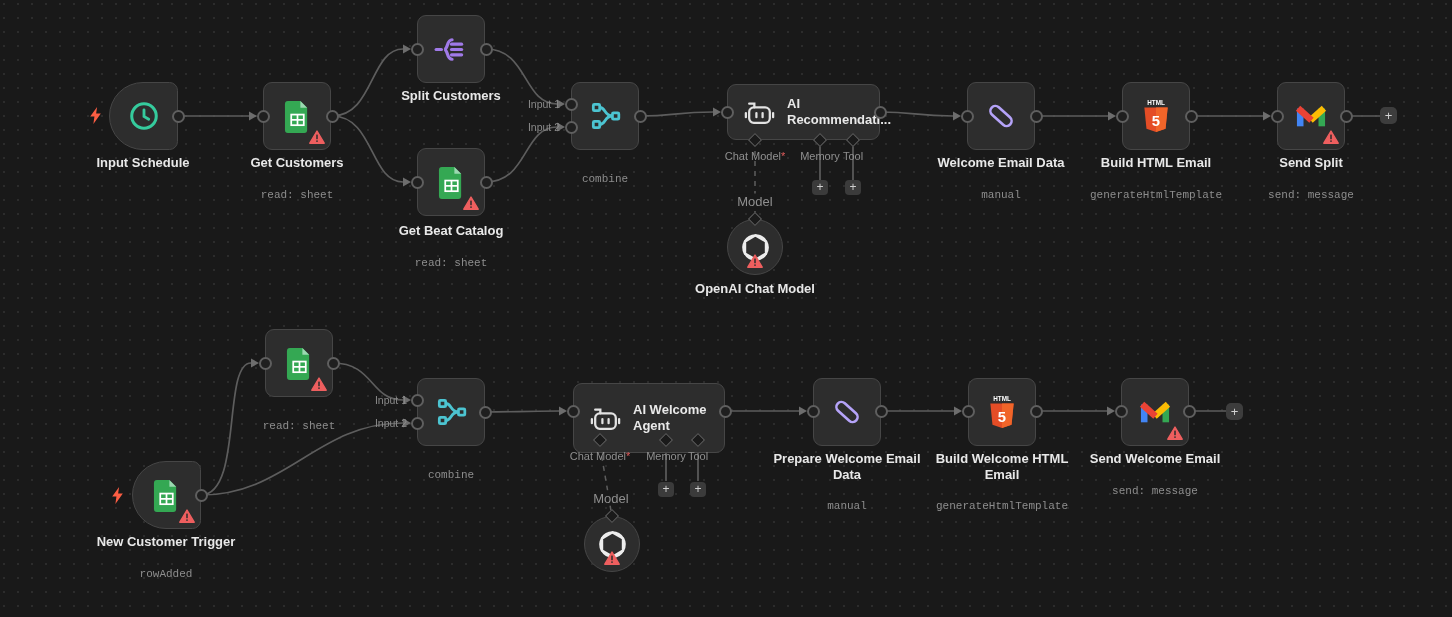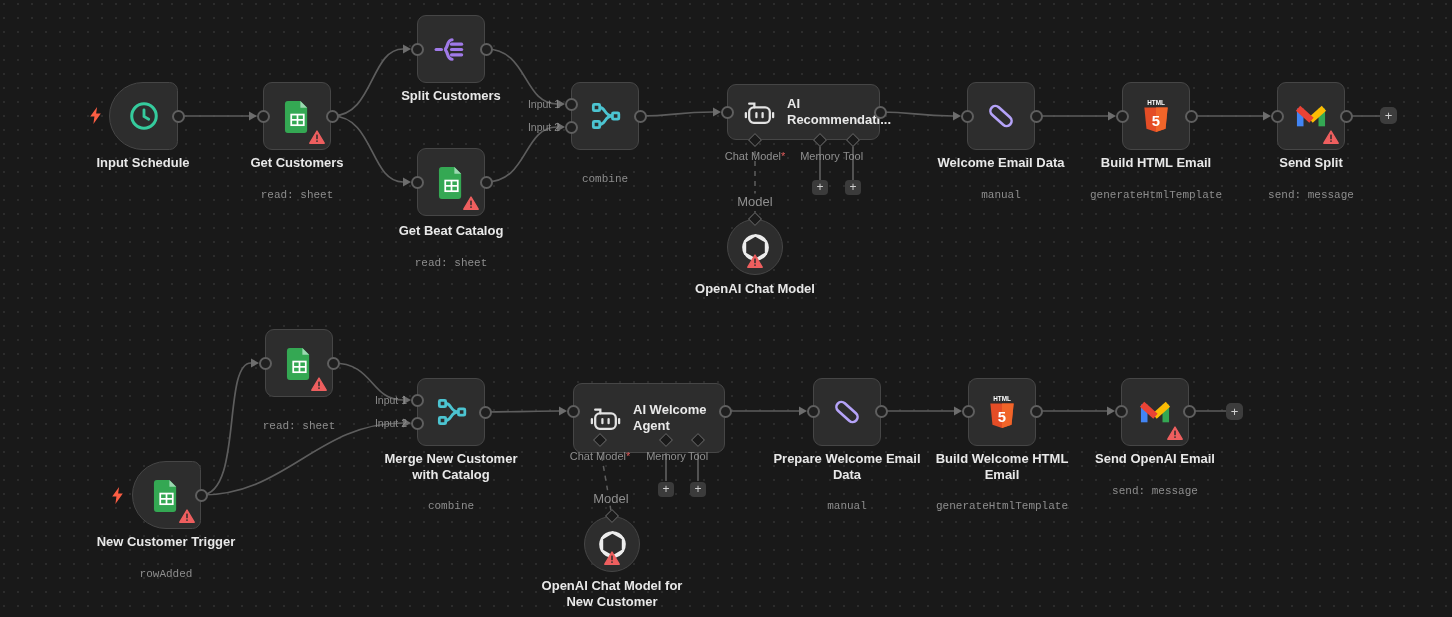--- a/index.html
+++ b/index.html
@@ -347,21 +347,20 @@
             <rect x="5" y="5" width="6" height="6" rx="1"></rect>
             <rect x="5" y="21" width="6" height="6" rx="1"></rect>
             <rect x="23" y="13" width="6" height="6" rx="1"></rect>
             <path d="M11 8 C17 8 15 16 23 16"></path>
             <path d="M11 24 C17 24 15 16 23 16"></path>
           </g>
         </svg>
       </span>
     </div>
     <div class="nlabel" style="left: 371px; top: 451px;">
-      <div>Merge New Customer with Catalog</div>
       <div class="nsub">combine</div>
     </div>
     <div class="port" style="left: 410.5px; top: 393.5px;"></div>
     <div class="inlabel" style="left: 407px; top: 400px;">Input 1</div>
     <div class="port" style="left: 410.5px; top: 416.5px;"></div>
     <div class="inlabel" style="left: 407px; top: 423px;">Input 2</div>
     <div class="port" style="left: 478.5px; top: 405.5px;"></div>
     <div class="node agent" style="left: 573px; top: 383px; width: 152px; height: 70px;">
       <span style="display: flex;">
         <svg width="33" height="27" viewBox="0 0 32 26">
@@ -394,23 +393,20 @@
             <path d="M0 -12.5 A12.5 12.5 0 0 1 10.8 -6.2 L10.8 4.8" transform="rotate(0)"></path>
             <path d="M0 -12.5 A12.5 12.5 0 0 1 10.8 -6.2 L10.8 4.8" transform="rotate(60)"></path>
             <path d="M0 -12.5 A12.5 12.5 0 0 1 10.8 -6.2 L10.8 4.8" transform="rotate(120)"></path>
             <path d="M0 -12.5 A12.5 12.5 0 0 1 10.8 -6.2 L10.8 4.8" transform="rotate(180)"></path>
             <path d="M0 -12.5 A12.5 12.5 0 0 1 10.8 -6.2 L10.8 4.8" transform="rotate(240)"></path>
             <path d="M0 -12.5 A12.5 12.5 0 0 1 10.8 -6.2 L10.8 4.8" transform="rotate(300)"></path>
           </g>
         </svg>
       </span>
     </div>
-    <div class="nlabel" style="left: 532px; top: 578px;">
-      <div>OpenAI Chat Model for New Customer</div>
-    </div>
     <div class="badge" style="left: 604px; top: 551px;"><svg width="16" height="14" viewBox="0 0 16 14">
         <path d="M8 1 L15.2 13.2 H0.8 Z" fill="#ee5f5f" stroke="#ee5f5f" stroke-width="1.4" stroke-linejoin="round"></path>
         <rect x="7.25" y="4.6" width="1.5" height="4.6" fill="#2d2d2d"></rect>
         <rect x="7.25" y="10.4" width="1.5" height="1.5" fill="#2d2d2d"></rect>
       </svg></div>
     <div class="diamond" style="left: 607px; top: 511px;"></div>
     <div class="model-label" style="left: 611px; top: 498px;">Model</div>
     <div class="node" style="left: 813px; top: 378px; width: 68px; height: 68px;">
       <span style="display: flex;">
         <svg width="32" height="32" viewBox="0 0 32 32">
@@ -446,21 +442,21 @@
       <span style="display: flex;">
         <svg width="36" height="30" viewBox="0 0 36 32">
           <path d="M6.5 8 V27" stroke="#4285f4" stroke-width="7"></path>
           <path d="M29.5 8 V27" stroke="#34a853" stroke-width="7"></path>
           <path d="M31.8 7.8 L17.5 20.5" stroke="#fbbc04" stroke-width="7"></path>
           <path d="M4.2 7.8 L18.5 20.5" stroke="#ea4335" stroke-width="7"></path>
         </svg>
       </span>
     </div>
     <div class="nlabel" style="left: 1075px; top: 451px;">
-      <div>Send OpenAI Email</div>
+      <div>Send Welcome Email</div>
       <div class="nsub">send: message</div>
     </div>
     <div class="badge" style="left: 1167px; top: 426px;"><svg width="16" height="14" viewBox="0 0 16 14">
         <path d="M8 1 L15.2 13.2 H0.8 Z" fill="#ee5f5f" stroke="#ee5f5f" stroke-width="1.4" stroke-linejoin="round"></path>
         <rect x="7.25" y="4.6" width="1.5" height="4.6" fill="#2d2d2d"></rect>
         <rect x="7.25" y="10.4" width="1.5" height="1.5" fill="#2d2d2d"></rect>
       </svg></div>
     <div class="port" style="left: 1114.5px; top: 404.5px;"></div>
     <div class="port" style="left: 1182.5px; top: 404.5px;"></div>
     <div class="plus-btn" style="left: 1226px; top: 403px;">+</div>

